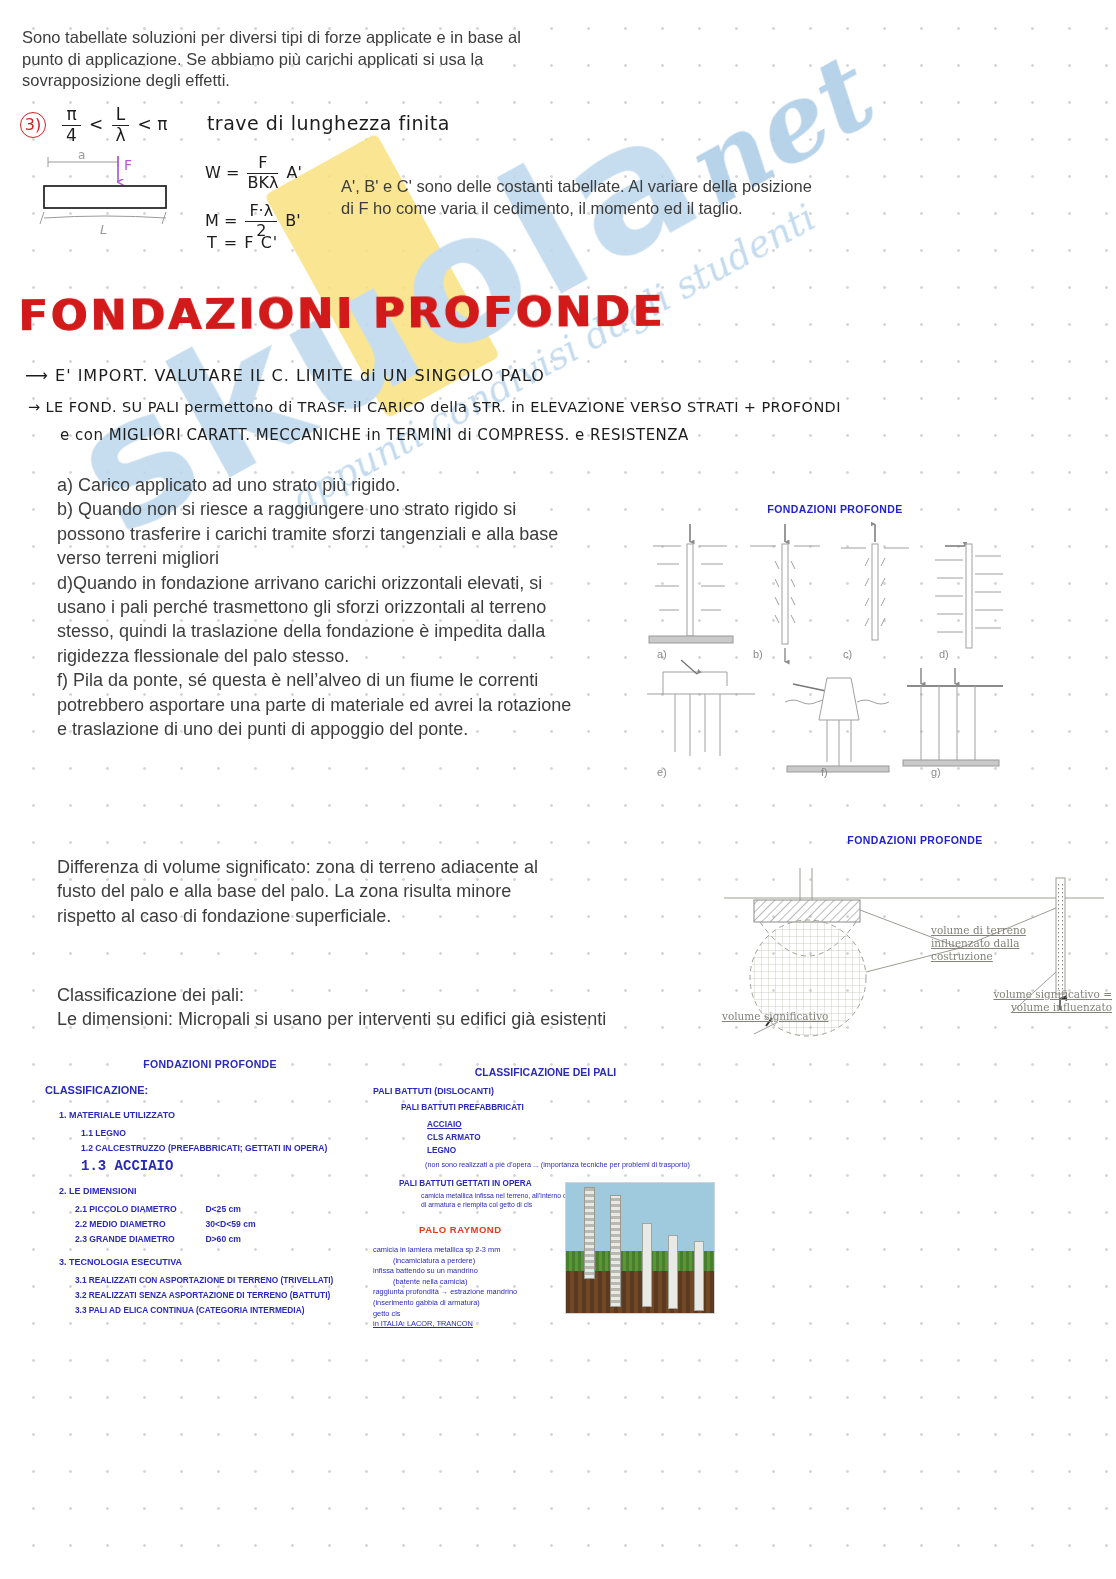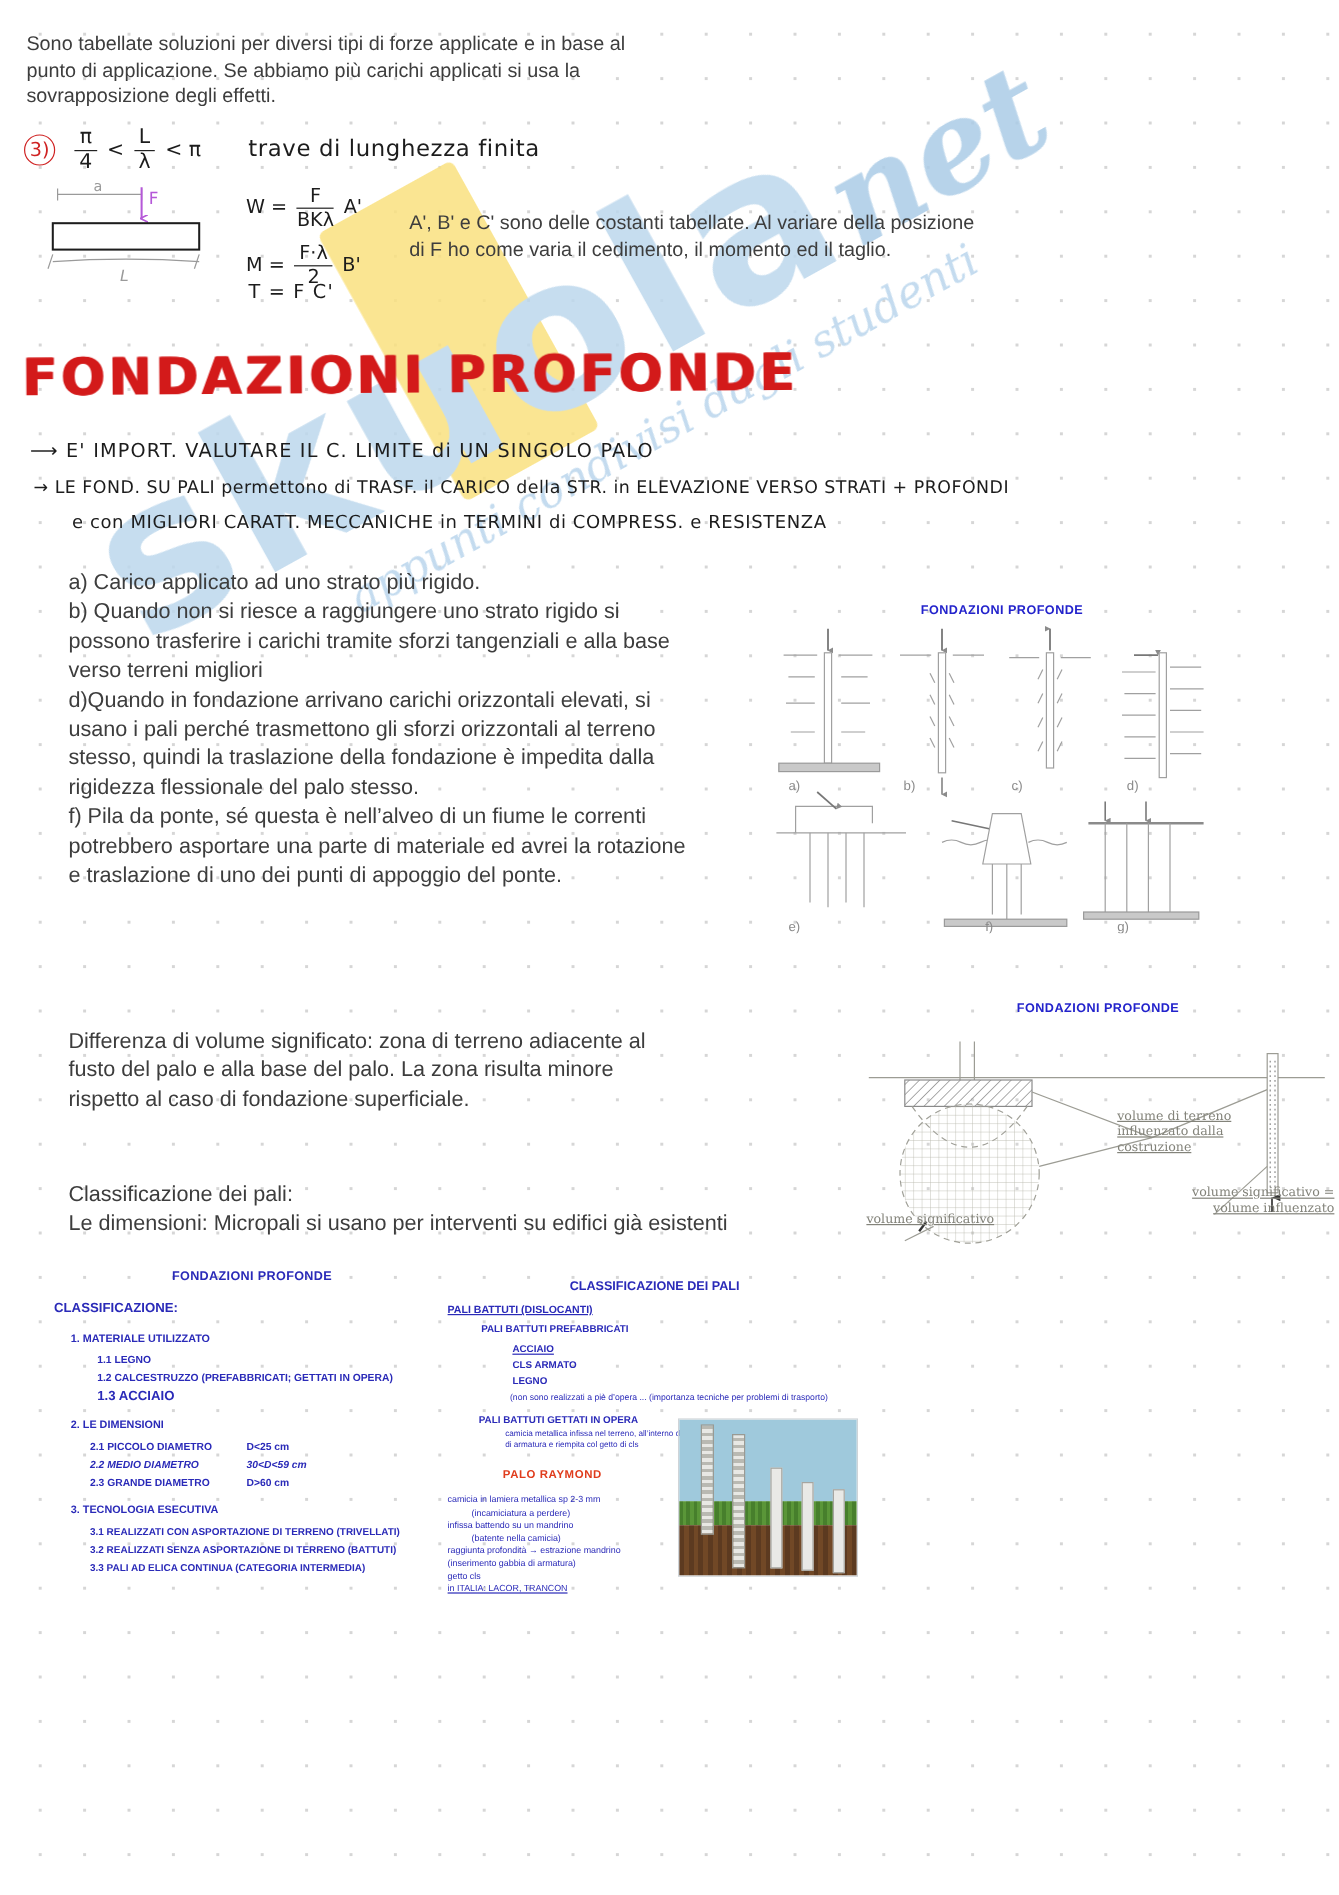--- a/index.html
+++ b/index.html
@@ -276,43 +276,43 @@
       <div>Classificazione dei pali:</div>
       <div>Le dimensioni: Micropali si usano per interventi su edifici già esistenti</div>
     </div>
 
     <div class="abs fig3" style="left:45px;top:1058px;width:330px;color:#2a2ab8;font-weight:bold;">
       <div style="text-align:center;font-size:10.5px;letter-spacing:.3px;">FONDAZIONI PROFONDE</div>
       <div style="font-size:11px;margin-top:14px;">CLASSIFICAZIONE:</div>
       <div class="row" style="font-size:9px;margin:14px 0 0 14px;">1. MATERIALE UTILIZZATO</div>
       <div class="row" style="font-size:8.6px;margin:8px 0 0 36px;">1.1 LEGNO</div>
       <div class="row" style="font-size:8.6px;margin:5px 0 0 36px;">1.2 CALCESTRUZZO (PREFABBRICATI; GETTATI IN OPERA)</div>
-      <div class="row" style="font-size:11px;margin:5px 0 0 36px;">1.3 ACCIAIO</div>
+      <div class="row" style="font-size:14px;margin:5px 0 0 36px;font-family:Liberation Mono, monospace;">1.3 ACCIAIO</div>
       <div class="row" style="font-size:9px;margin:12px 0 0 14px;">2. LE DIMENSIONI</div>
       <div class="row" style="font-size:8.6px;margin:8px 0 0 30px;">
         <span style="display:inline-block;width:128px;">2.1 PICCOLO DIAMETRO</span>
         <span>D&lt;25 cm</span>
       </div>
-      <div class="row" style="font-size:8.6px;margin:5px 0 0 30px;font-style:italic;">
+      <div class="row" style="font-size:8.6px;margin:5px 0 0 30px;">
         <span style="display:inline-block;width:128px;">2.2 MEDIO DIAMETRO</span>
         <span>30&lt;D&lt;59 cm</span>
       </div>
       <div class="row" style="font-size:8.6px;margin:5px 0 0 30px;">
         <span style="display:inline-block;width:128px;">2.3 GRANDE DIAMETRO</span>
         <span>D&gt;60 cm</span>
       </div>
       <div class="row" style="font-size:9px;margin:13px 0 0 14px;">3. TECNOLOGIA ESECUTIVA</div>
       <div class="row" style="font-size:8.3px;margin:8px 0 0 30px;">3.1 REALIZZATI CON ASPORTAZIONE DI TERRENO (TRIVELLATI)</div>
       <div class="row" style="font-size:8.3px;margin:5px 0 0 30px;">3.2 REALIZZATI SENZA ASPORTAZIONE DI TERRENO (BATTUTI)</div>
       <div class="row" style="font-size:8.3px;margin:5px 0 0 30px;">3.3 PALI AD ELICA CONTINUA (CATEGORIA INTERMEDIA)</div>
     </div>
 
     <div class="abs" style="left:373px;top:1066px;width:345px;color:#2a2ab8;">
       <div style="text-align:center;font-size:10.5px;font-weight:bold;">CLASSIFICAZIONE DEI PALI</div>
-      <div style="font-size:8.8px;font-weight:bold;margin-top:8px;text-decoration:underline;">PALI BATTUTI (DISLOCANTI)</div>
+      <div style="font-size:8.8px;font-weight:bold;margin-top:8px;">PALI BATTUTI (DISLOCANTI)</div>
       <div style="font-size:8.2px;font-weight:bold;margin:7px 0 0 28px;">PALI BATTUTI PREFABBRICATI</div>
       <div style="font-size:8.2px;font-weight:bold;margin:8px 0 0 54px;text-decoration:underline;">ACCIAIO</div>
       <div style="font-size:8.2px;font-weight:bold;margin:4px 0 0 54px;">CLS ARMATO</div>
       <div style="font-size:8.2px;font-weight:bold;margin:4px 0 0 54px;">LEGNO</div>
       <div style="font-size:7.2px;margin:5px 0 0 52px;white-space:nowrap;">(non sono realizzati a piè d’opera ...   (importanza tecniche per problemi di trasporto)</div>
       <div style="font-size:8.2px;font-weight:bold;margin:10px 0 0 26px;">PALI BATTUTI GETTATI IN OPERA</div>
       <div style="font-size:6.8px;margin:4px 0 0 48px;white-space:nowrap;">camicia metallica infissa nel terreno, all’interno della quale viene posizionata una gabbia</div>
       <div style="font-size:6.8px;margin:2px 0 0 48px;">di armatura e riempita col getto di cls</div>
       <div style="font-size:9.5px;font-weight:bold;color:#e03c1c;margin:16px 0 0 46px;letter-spacing:.5px;">PALO RAYMOND</div>
       <div style="font-size:7.4px;margin:10px 0 0 0;line-height:10.6px;width:195px;">

